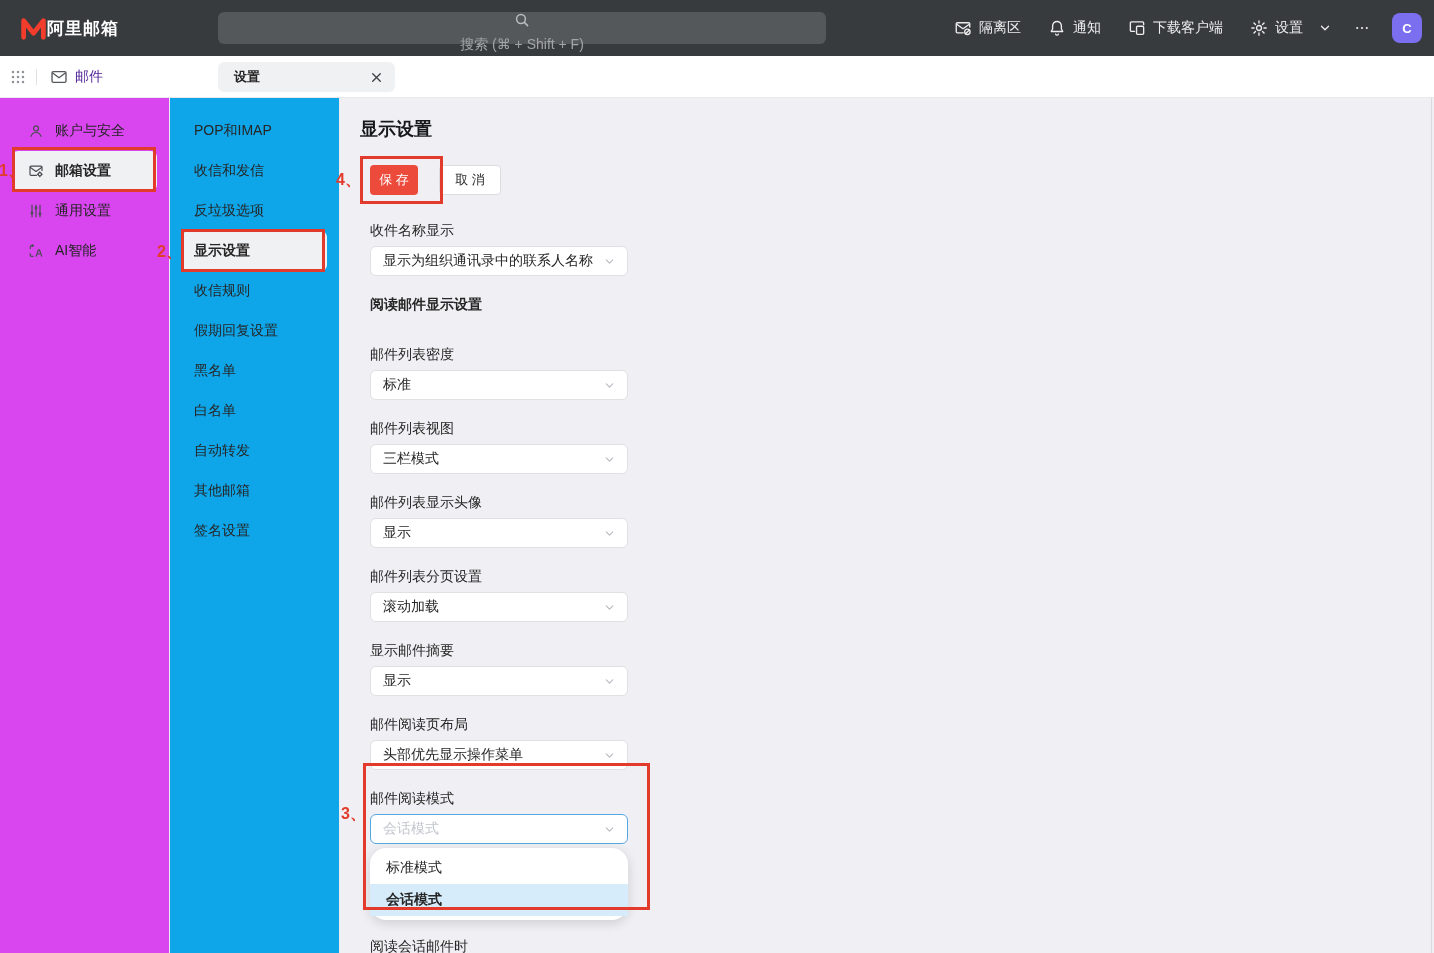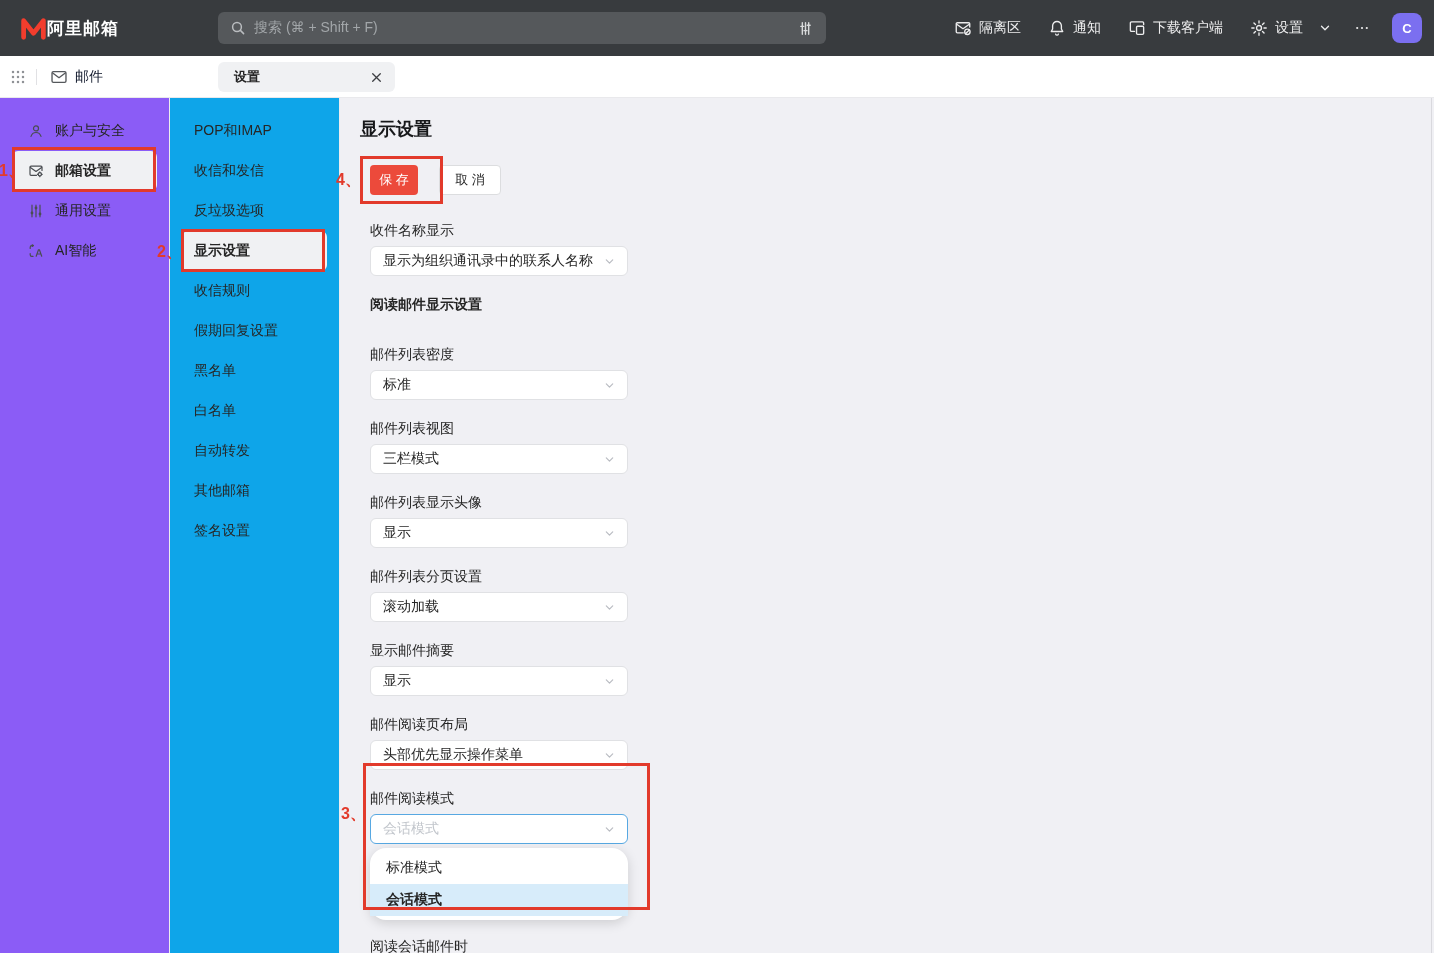--- a/index.html
+++ b/index.html
@@ -10,47 +10,47 @@
   }
   svg { display:block; }
 
   
   .topbar { position:relative; height:56px; background:var(--topbar-bg,#383b3e); }
   .brand { position:absolute; left:20px; top:0; height:56px; display:flex; align-items:center; }
   .brand-text { color:#fff; font-size:17px; font-weight:700; letter-spacing:1px; }
   .searchbox {
     position:absolute; left:218px; top:12px; width:608px; height:32px;
     background:var(--search-bg,#55585b); border-radius:6px;
-    display:flex; align-items:center; padding:0 12px; gap:8px;
+    display:flex; align-items:center; padding:0 12px; gap:8px;flex-direction:column;
   }
   .searchbox .ph { color:#a2a6a9; font-size:14px; flex:1; }
   .topbar-right { position:absolute; right:12px; top:0; height:56px; display:flex; align-items:center; }
   .tb-group { display:flex; align-items:center; gap:7px; color:#ededee; font-size:14px; margin-left:27px; cursor:default; }
   .tb-chevron { margin-left:9px; }
   .tb-ellipsis { margin-left:23px; }
   .avatar {
     margin-left:22px; width:30px; height:30px; border-radius:8px;
     background:var(--avatar-purple,#7b6ff0); color:#fff; font-size:13px; font-weight:700;
     display:flex; align-items:center; justify-content:center;
   }
 
   
   .tabbar { position:relative; height:42px; background:#fff; border-bottom:1px solid #e9e9ec; }
   .apps-grid { position:absolute; left:10px; top:13px; }
   .tb-divider { position:absolute; left:36px; top:13px; width:1px; height:16px; background:#e1e1e4; }
-  .app-entry { position:absolute; left:50px; top:0; height:42px; display:flex; align-items:center; gap:7px; font-size:14px; color:#0f172a; }
+  .app-entry { position:absolute; left:50px; top:0; height:42px; display:flex; align-items:center; gap:7px; font-size:14px; color:#4c1d95; }
   .tab {
     position:absolute; left:218px; top:6px; width:177px; height:30px;
     background:#f0f1f3; border-radius:6px; display:flex; align-items:center;
     justify-content:space-between; padding:0 12px 0 16px; font-size:13px; font-weight:600;
   }
 
   
   .content { display:flex; height:855px; }
-  .sidebar1 { width:170px; border-right:1px solid #ececef; padding-top:13px; background:#8b5cf6;text-align:center; }
+  .sidebar1 { width:170px; border-right:1px solid #ececef; padding-top:13px; background:#d946ef;text-align:center; }
   .sidebar2 { width:170px; border-right:1px solid #ececef; padding-top:13px; background:#0ea5e9; }
   .nav-item {
     height:40px; margin:0 12px; padding-left:16px; border-radius:6px;
     display:flex; align-items:center; gap:11px; font-size:14px; color:#262626; cursor:default;
   }
   .nav-item .ni-icon { color:#4a4d52; }
   .nav-item.selected { background:var(--selected-item-bg,#f0f1f3); font-weight:600; }
   .sidebar2 .nav-item { padding-left:12px; }
   .sidebar2 .nav-item.selected { font-weight:700; }
 

